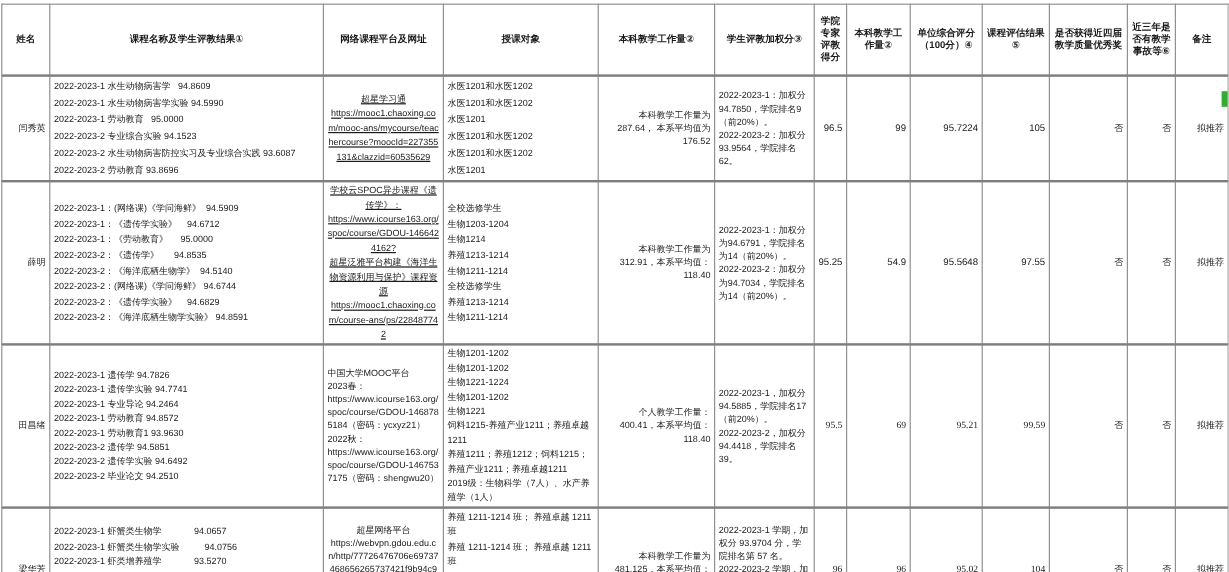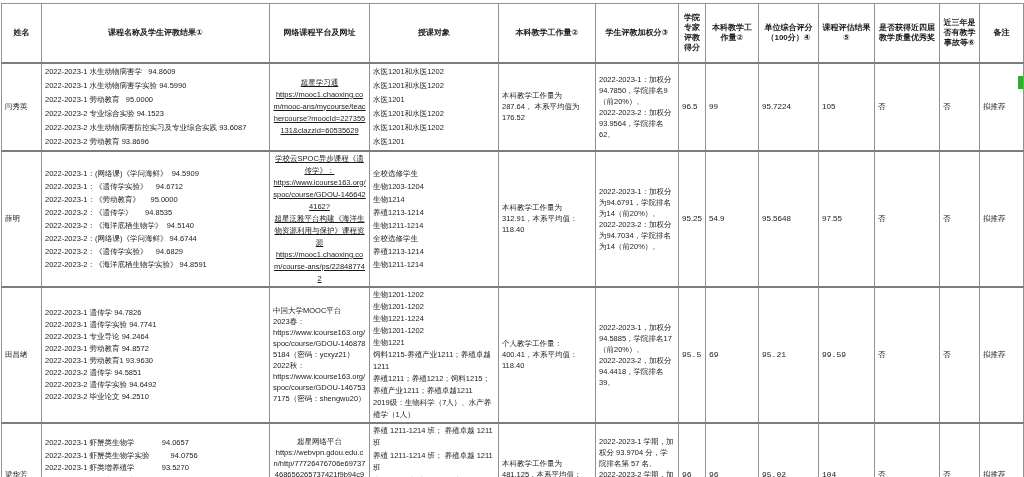--- a/index.html
+++ b/index.html
@@ -8,34 +8,34 @@
   table{border-collapse:collapse;table-layout:fixed;width:1022px;margin:3px 0 0 1px;}
   col.c1{width:40px}col.c2{width:228px}col.c3{width:100px}col.c4{width:129px}
   col.c5{width:97px}col.c6{width:83px}col.c7{width:27px}col.c8{width:53px}
   col.c9{width:60px}col.c10{width:56px}col.c11{width:65px}col.c12{width:40px}col.c13{width:44px}
   th,td{border:1px solid #919191;padding:1px 3px;vertical-align:middle;
         font-size:7.5px;line-height:11px;overflow:hidden;}
   thead tr{height:59px;}
   thead th{font-weight:bold;font-size:8px;line-height:10px;text-align:center;background:#fff;}
   tbody tr{border-top:2px solid #7d7d7d;}
   tr.r1{height:86px;}tr.r2{height:105px;}tr.r3{height:129px;}tr.r4{height:94px;}
-  td{text-align:left;}
+  td{text-align:right;}
   td.lines{text-align:left;white-space:pre-wrap;word-break:break-word;}
   td.plat{white-space:pre-wrap;word-break:break-all;text-align:center;}
   td.plat-left{text-align:left;}
   td.wload{white-space:pre-wrap;}
   td.wtd{text-align:left;white-space:pre-wrap;margin-top:13px;}
   td.num{font-size:8px;}
   tr.r1 td.lines{line-height:14px;margin-left:16px;}
   tr.r2 td.lines{line-height:13px;}
   tr.r3 td.lines{line-height:12px;}
   tr.r4 td.lines{line-height:12.5px;}
   tr.r1 td.plat,tr.r2 td.plat{line-height:12px;text-decoration:underline;}
   tr.r3 td,tr.r4 td{font-family:Liberation Sans, sans-serif;}
-  tr.r3 td.num,tr.r4 td.num{font-family:Liberation Mono, monospace;border-radius:12px;}
+  tr.r3 td.num,tr.r4 td.num{font-family:Liberation Serif, serif;border-radius:12px;}
   .marker{position:absolute;right:1px;top:76px;width:5px;height:13px;}
 </style>
 </head>
 <body>
 
 <div class="page">
   <table>
     <colgroup>
       <col class="c1">
         <col class="c2">

